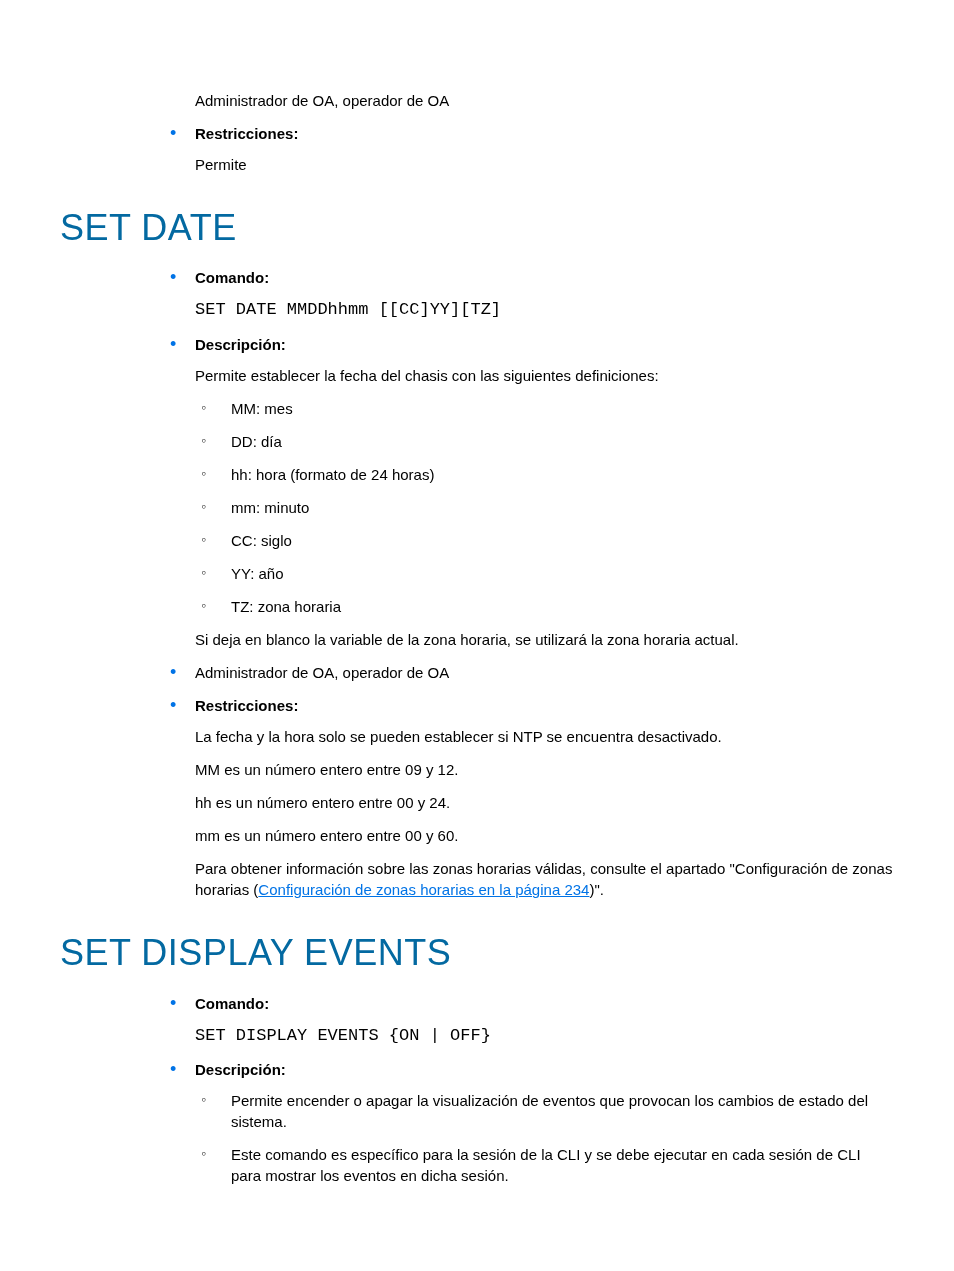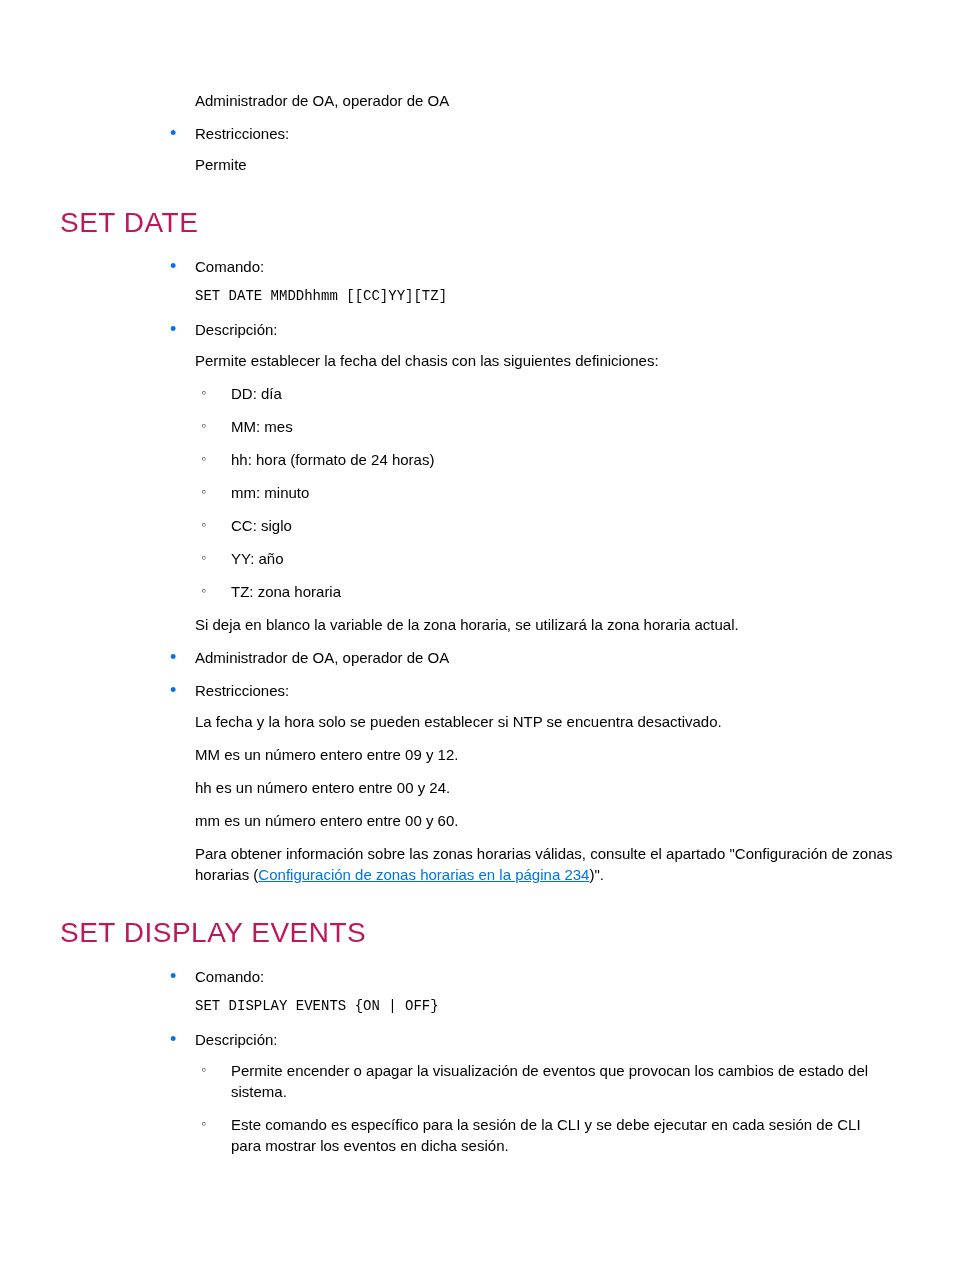--- a/index.html
+++ b/index.html
@@ -6,23 +6,23 @@
       font-family: Arial, Helvetica, sans-serif;
       font-size: 15px;
       color: #000;
       margin: 0;
       padding: 80px 60px 50px 60px;
       width: 954px;
       box-sizing: border-box;
       line-height: 1.4;
     }
     h1 {
-      color: #be185d;
+      color: #0369a1;
       font-weight: normal;
-      font-size: 28px;
+      font-size: 36px;
       margin: 28px 0 14px 0;
       letter-spacing: 0.5px;
     }
     .indent-1 {
       margin-left: 110px;
     }
     .bullet-item {
       position: relative;
       padding-left: 25px;
       margin-bottom: 10px;
@@ -30,21 +30,21 @@
     .bullet-item::before {
       content: "•";
       color: #0073e6;
       position: absolute;
       left: 0;
       top: 0;
       font-size: 18px;
       line-height: 1.2;
     }
     .bullet-label {
-      font-weight: normal;
+      font-weight: bold;
     }
     .bullet-body {
       margin-top: 10px;
     }
     .bullet-body p {
       margin: 0 0 12px 0;
     }
     .circle-item {
       position: relative;
       padding-left: 30px;
@@ -54,21 +54,21 @@
     .circle-item::before {
       content: "◦";
       color: #333;
       position: absolute;
       left: 0;
       top: 0;
       font-size: 14px;
     }
     .mono {
       font-family: "Courier New", Courier, monospace;
-      font-size: 14px;
+      font-size: 17px;
     }
     a.link {
       color: #0073e6;
       text-decoration: underline;
       text-align: right;
     }
   </style>
 </head>
 <body>
 
@@ -92,22 +92,22 @@
     <span class="bullet-label">Comando:</span>
     <div class="bullet-body">
       <p class="mono">SET DATE MMDDhhmm [[CC]YY][TZ]</p>
     </div>
   </div>
 
   <div class="bullet-item">
     <span class="bullet-label">Descripción:</span>
     <div class="bullet-body">
       <p>Permite establecer la fecha del chasis con las siguientes definiciones:</p>
+      <div class="circle-item"><span>MM: mes</span></div>
       <div class="circle-item"><span>DD: día</span></div>
-      <div class="circle-item"><span>MM: mes</span></div>
       <div class="circle-item"><span>hh: hora (formato de 24 horas)</span></div>
       <div class="circle-item"><span>mm: minuto</span></div>
       <div class="circle-item"><span>CC: siglo</span></div>
       <div class="circle-item"><span>YY: año</span></div>
       <div class="circle-item"><span>TZ: zona horaria</span></div>
       <p>Si deja en blanco la variable de la zona horaria, se utilizará la zona horaria actual.</p>
     </div>
   </div>
 
   <div class="bullet-item">

